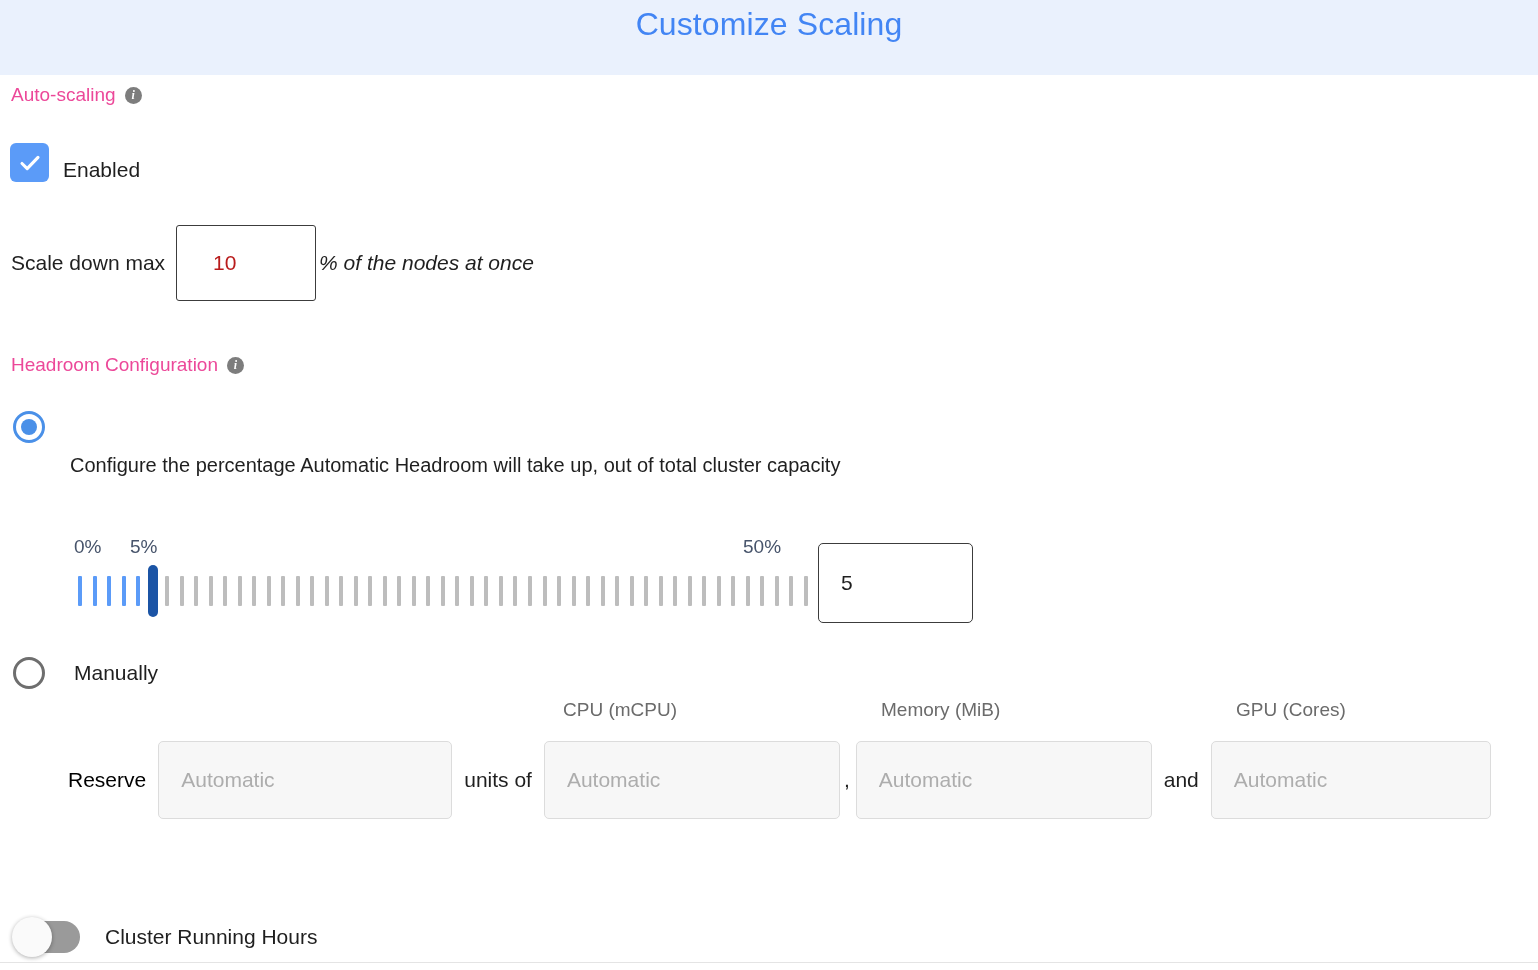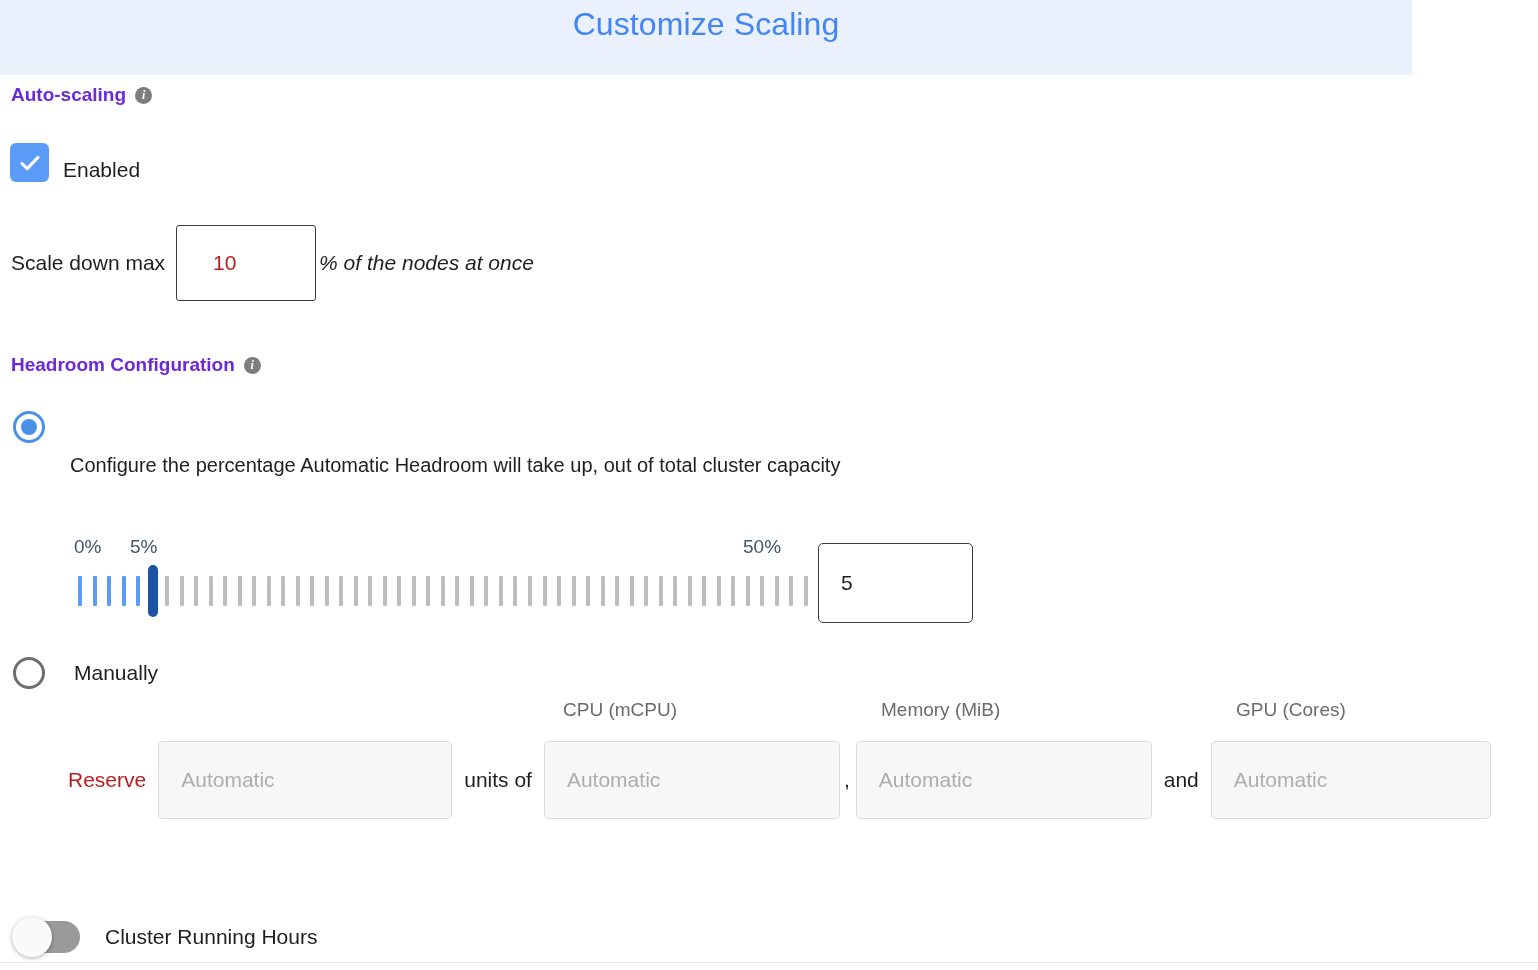--- a/index.html
+++ b/index.html
@@ -13,21 +13,21 @@
   #page {
     position: relative;
     width: 1538px; height: 970px;
     background: #ffffff;
   }
 
   
   .header {
     position: absolute;
     left: 0; top: 0;
-    width: 1412px; height: 75px;
+    width: 1538px; height: 75px;
     background: #eaf1fd;
     display: flex;
     align-items: flex-start;
     justify-content: center;
   }
   .header-title {
     margin-top: 6px;
     font-size: 32px;
     color: #4285f4;
     font-weight: 400;
@@ -36,22 +36,22 @@
 
   
   .section-head {
     position: absolute;
     display: flex;
     align-items: center;
     gap: 9px;
   }
   .section-head .label {
     font-size: 19px;
-    font-weight: bold;
-    color: #6d28d9;
+    font-weight: normal;
+    color: #ec4899;
   }
 
   .info-icon {
     width: 17px; height: 17px;
     border-radius: 50%;
     background: #7d7d7d;
     color: #ffffff;
     font-size: 12px;
     font-family: "Liberation Serif", serif;
     font-weight: bold;
@@ -210,21 +210,21 @@
     color: #6b6b6b;
   }
   .reserve-row {
     position: absolute;
     left: 68px; top: 741px;
     display: flex;
     align-items: center;
   }
   .reserve-word {
     font-size: 21px;
-    color: #b91c1c;
+    color: #000000;
   }
   .disabled-input {
     height: 78px;
     border: 1.5px solid #dcdcdc;
     border-radius: 5px;
     background: #f7f7f7;
     display: flex;
     align-items: center;
     padding-left: 22px;
     font-size: 21px;

